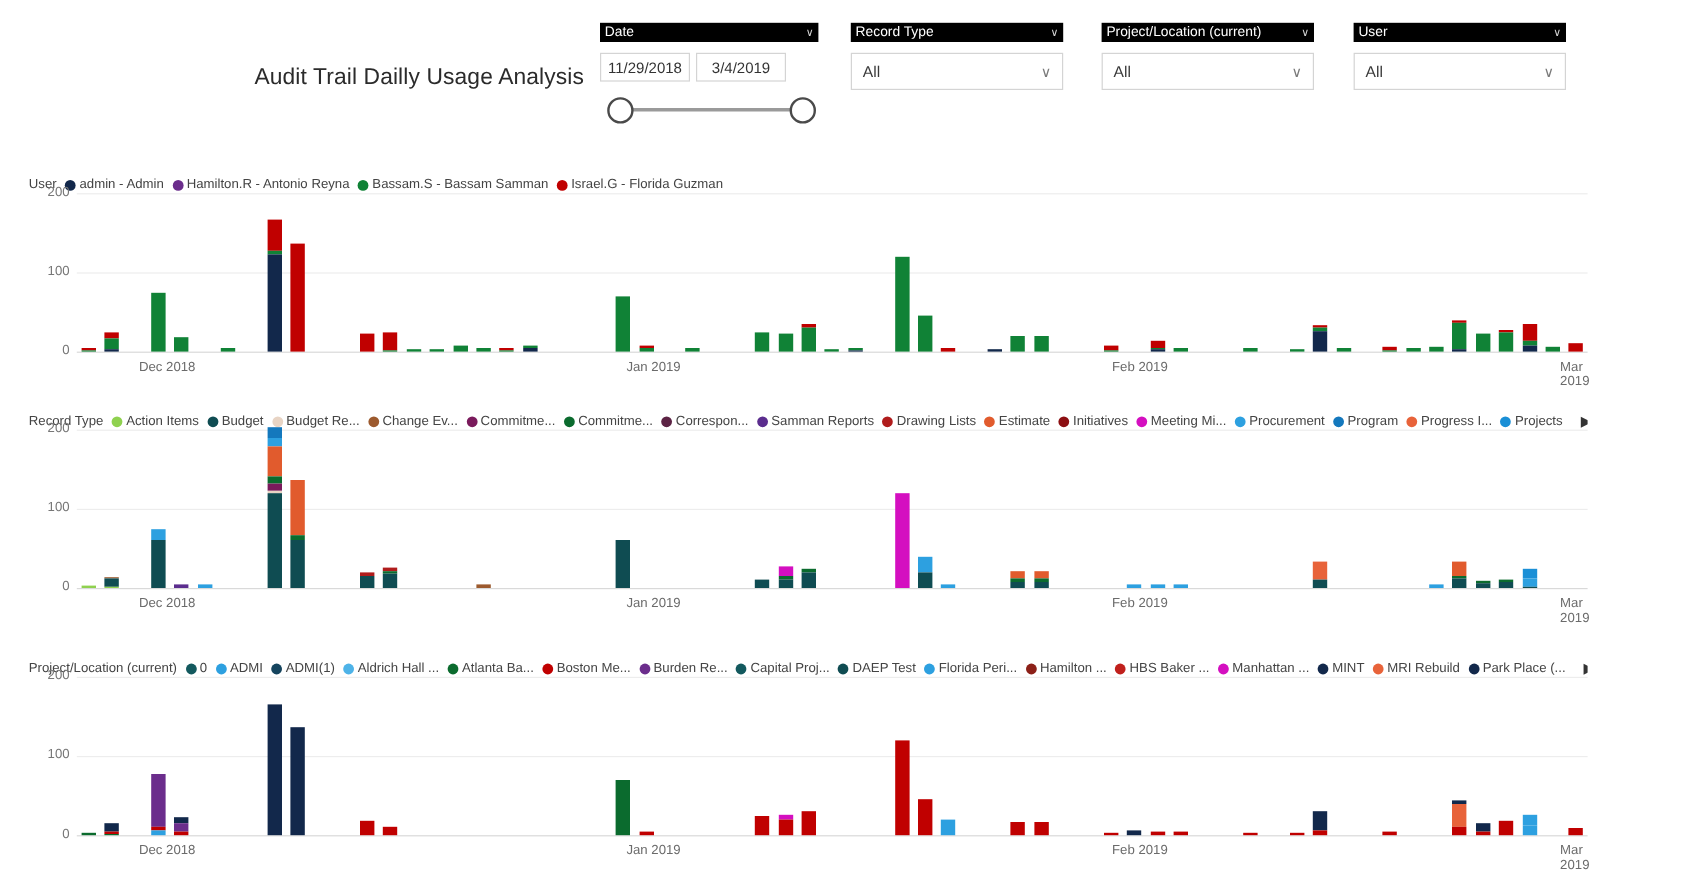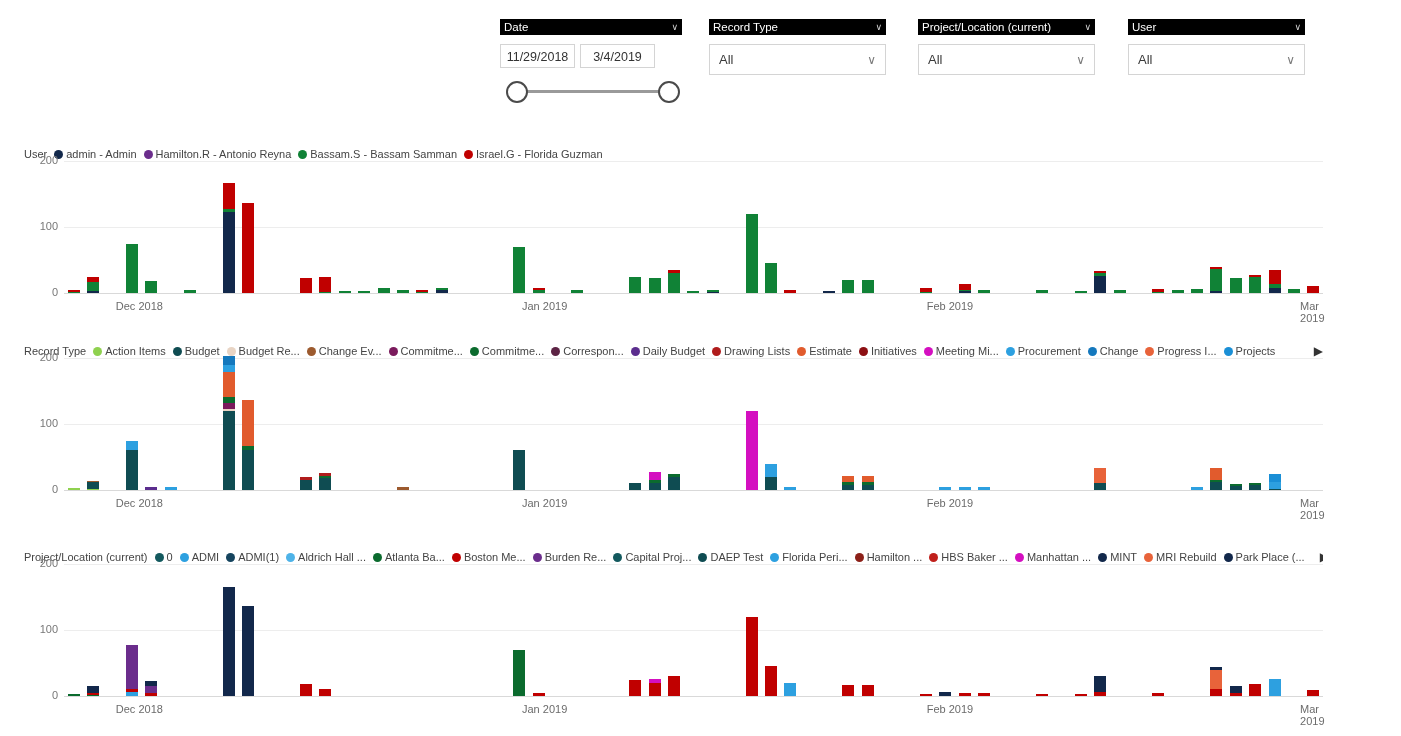--- a/index.html
+++ b/index.html
@@ -100,20 +100,21 @@
     transform:translateX(-50%);
   }
 </style>
 </head>
 <body>
 <div id="root">
 
 <div class="header">
 
 
+  <div class="app-title">Audit Trail Dailly Usage Analysis</div>
 
   <div class="slicer" style="left:500px; top:19px; width:182px;">
     <div class="slicer-head">
       <span>Date</span>
       <span class="chev">∨</span>
     </div>
     <div class="date-inputs">
       <div class="date-box">11/29/2018</div>
       <div class="date-box">3/4/2019</div>
     </div>
@@ -382,21 +383,21 @@
           <span class="legend-item">
             <span class="legend-dot" style="background: rgb(11, 107, 46);"></span>
             <span>Commitme...</span>
           </span>
           <span class="legend-item">
             <span class="legend-dot" style="background: rgb(92, 35, 68);"></span>
             <span>Correspon...</span>
           </span>
           <span class="legend-item">
             <span class="legend-dot" style="background: rgb(91, 45, 142);"></span>
-            <span>Daily Budget</span>
+            <span>Samman Reports</span>
           </span>
           <span class="legend-item">
             <span class="legend-dot" style="background: rgb(176, 28, 28);"></span>
             <span>Drawing Lists</span>
           </span>
           <span class="legend-item">
             <span class="legend-dot" style="background: rgb(225, 91, 45);"></span>
             <span>Estimate</span>
           </span>
           <span class="legend-item">
@@ -406,21 +407,21 @@
           <span class="legend-item">
             <span class="legend-dot" style="background: rgb(212, 15, 192);"></span>
             <span>Meeting Mi...</span>
           </span>
           <span class="legend-item">
             <span class="legend-dot" style="background: rgb(45, 160, 224);"></span>
             <span>Procurement</span>
           </span>
           <span class="legend-item">
             <span class="legend-dot" style="background: rgb(20, 120, 189);"></span>
-            <span>Change</span>
+            <span>Program</span>
           </span>
           <span class="legend-item">
             <span class="legend-dot" style="background: rgb(232, 99, 58);"></span>
             <span>Progress I...</span>
           </span>
           <span class="legend-item">
             <span class="legend-dot" style="background: rgb(26, 143, 214);"></span>
             <span>Projects</span>
           </span>
         </span>

